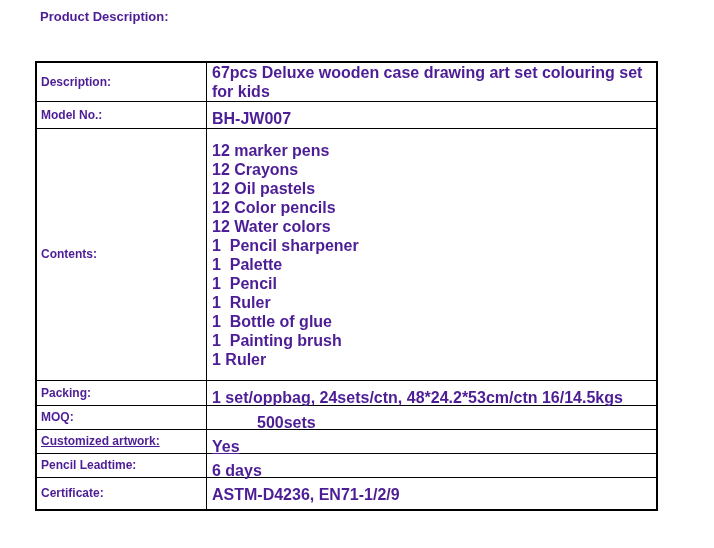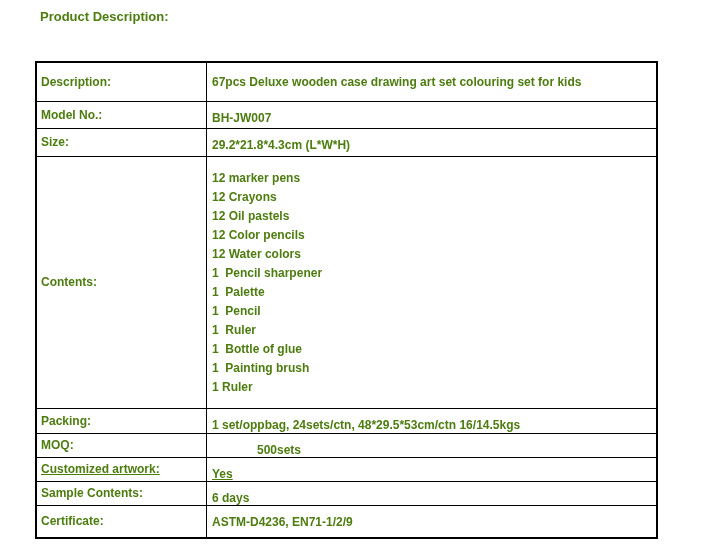--- a/index.html
+++ b/index.html
@@ -7,21 +7,21 @@
     padding: 0;
     background: #ffffff;
   }
   .page {
     position: relative;
     width: 714px;
     height: 548px;
     background: #ffffff;
     font-family: "Liberation Sans", sans-serif;
     font-weight: bold;
-    color: #4d7c0f;
+    color: #4c1d95;
     overflow: hidden;
   }
   .page-title {
     position: absolute;
     left: 40px;
     top: 9px;
     font-size: 13px;
     line-height: 16px;
     white-space: nowrap;
   }
@@ -51,21 +51,21 @@
     align-items: center;
     font-size: 12px;
     line-height: 15px;
   }
   .cell-value {
     flex: 1 1 auto;
     box-sizing: border-box;
     padding: 16px 5px;
     display: flex;
     align-items: center;
-    font-size: 12px;
+    font-size: 16px;
     line-height: 19px;
     white-space: pre-wrap;
     word-break: normal;
   }
   .r0 { height: 38px; }
   .r1 { height: 27px; }
   .r2 { height: 28px; }
   .r3 { height: 252px; }
   .r4 { height: 25px; }
   .r5 { height: 24px; gap: 45px; }
@@ -85,58 +85,54 @@
     <div class="row r0">
       <div class="cell-label">Description:</div>
       <div class="cell-value">67pcs Deluxe wooden case drawing art set colouring set for kids</div>
     </div>
 
     <div class="row r1">
       <div class="cell-label">Model No.:</div>
       <div class="cell-value">BH-JW007</div>
     </div>
 
-    <div class="row r2">
-      <div class="cell-label">Size:</div>
-      <div class="cell-value">29.2*21.8*4.3cm (L*W*H)</div>
-    </div>
 
     <div class="row r3">
       <div class="cell-label">Contents:</div>
       <div class="cell-value">12 marker pens
 12 Crayons
 12 Oil pastels
 12 Color pencils
 12 Water colors
 1  Pencil sharpener
 1  Palette
 1  Pencil
 1  Ruler
 1  Bottle of glue
 1  Painting brush
 1 Ruler</div>
     </div>
 
     <div class="row r4">
       <div class="cell-label">Packing:</div>
-      <div class="cell-value">1 set/oppbag, 24sets/ctn, 48*29.5*53cm/ctn 16/14.5kgs</div>
+      <div class="cell-value">1 set/oppbag, 24sets/ctn, 48*24.2*53cm/ctn 16/14.5kgs</div>
     </div>
 
     <div class="row r5">
       <div class="cell-label">MOQ:</div>
       <div class="cell-value">500sets</div>
     </div>
 
     <div class="row r6">
       <div class="cell-label">Customized artwork:</div>
       <div class="cell-value">Yes</div>
     </div>
 
     <div class="row r7">
-      <div class="cell-label">Sample Contents:</div>
+      <div class="cell-label">Pencil Leadtime:</div>
       <div class="cell-value">6 days</div>
     </div>
 
     <div class="row r8">
       <div class="cell-label">Certificate:</div>
       <div class="cell-value">ASTM-D4236, EN71-1/2/9</div>
     </div>
 
   </div>
 </div>

